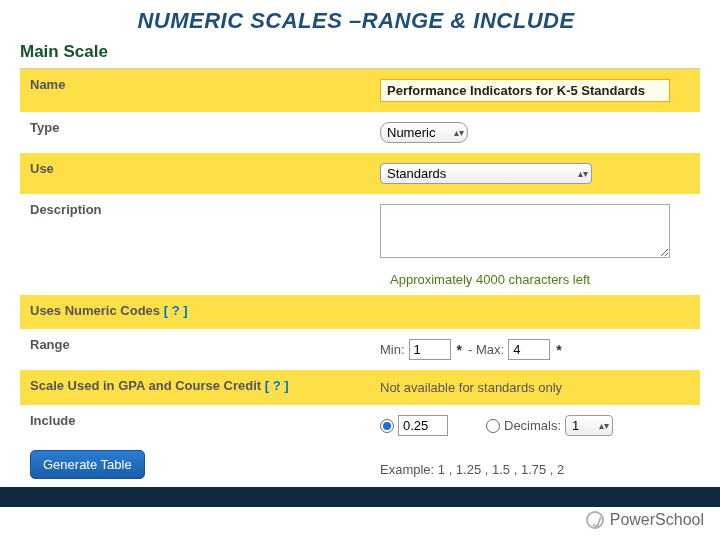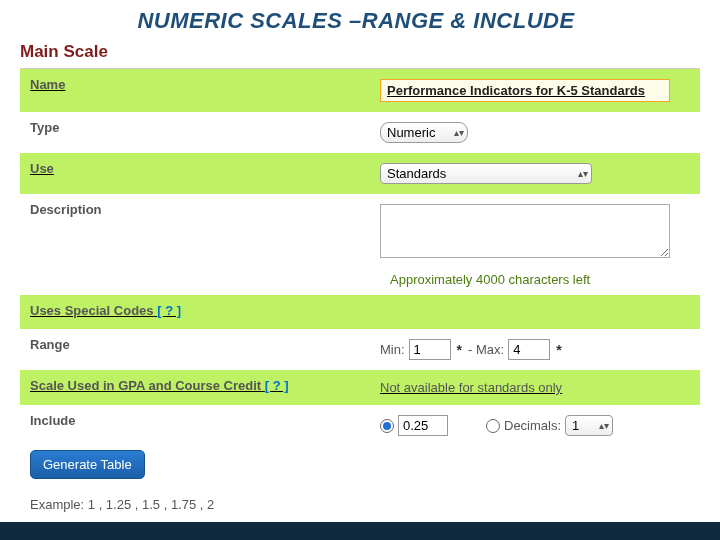--- a/index.html
+++ b/index.html
@@ -1,22 +1,22 @@
 <!DOCTYPE html>
 <html><head>
 <meta charset="utf-8">
 <style>
   * { box-sizing: border-box; margin: 0; padding: 0; }
   body { font-family: Arial, Helvetica, sans-serif; width: 720px; height: 540px; position: relative; background: #fff; }
   .slide-title { color: #1f4e79; font-style: italic; font-weight: bold; font-size: 22px; text-align: center; padding: 8px 8px 4px 0; letter-spacing: 0.5px; }
-  .section-title { font-weight: bold; font-size: 17px; color: #7f1d1d; padding: 4px 20px 6px 20px; }
+  .section-title { font-weight: bold; font-size: 17px; color: #14532d; padding: 4px 20px 6px 20px; }
   .divider { border-bottom: 1px solid #ccc; margin: 0 20px 0 20px; }
   .form-area { padding: 0 20px; }
   .row { display: flex; align-items: flex-start; font-size: 13px; min-height: 34px; }
-  .row.shaded { background: #bef264; text-decoration: underline; }
+  .row.shaded { background: #fde047; }
   .label-col { width: 350px; padding: 8px 10px; color: #555; font-weight: bold; font-size: 13px; }
   .value-col { flex: 1; padding: 10px 10px; color: #555; font-size: 13px; display: flex; align-items: center; flex-wrap: wrap; gap: 4px; }
   .help-link { color: #0073c7; font-weight: bold; cursor: pointer; }
   .name-input { width: 290px; padding: 3px 6px; border: 1px solid #f5a623; background: #fdfce8; font-size: 13px; font-weight: 600; color: #222; }
   .select-wrap { position: relative; display: inline-block; }
   .select-wrap select { -webkit-appearance: none; appearance: none; background: linear-gradient(#fff,#eee); border: 1px solid #999; border-radius: 4px; padding: 2px 22px 2px 6px; font-size: 13px; }
   .select-caret { position: absolute; right: 4px; top: 50%; transform: translateY(-50%); font-size: 10px; pointer-events: none; display:flex; flex-direction:column; line-height:6px;}
   textarea.desc { width: 290px; height: 54px; border: 1px solid #aaa; resize: both; font-size: 13px; padding: 3px; }
   .char-left { color: #4d7c0f; font-size: 13px; padding: 4px 10px 8px 370px; }
   .small-input { width: 42px; padding: 2px 4px; border: 1px solid #999; font-size: 13px; text-align: left; background:#fff;}
@@ -73,21 +73,21 @@
   <div class="row">
     <div class="label-col">Description</div>
     <div class="value-col">
       <textarea class="desc" style=""></textarea>
     </div>
   </div>
   <div class="char-left">Approximately 4000 characters left</div>
 
   <div class="row shaded">
     <div class="label-col">
-      <span>Uses Special Codes</span>
+      <span>Uses Numeric Codes</span>
       <span class="help-link">[ ? ]</span>
     </div>
   </div>
 
   <div class="row">
     <div class="label-col">Range</div>
     <div class="value-col">
       <span class="static">Min:</span>
       <input class="small-input" type="text" value="1" style="">
       <span class="asterisk">*</span>
@@ -117,21 +117,21 @@
       <span class="static">Decimals:</span>
       <span class="select-wrap">
         <select style="width:48px;">
           <option>1</option>
         </select>
         <span class="select-caret">▴▾</span>
       </span>
     </div>
   </div>
 
-  <div class="row" style="align-items:flex-start;flex-direction:column;">
+  <div class="row" style="align-items:flex-end;">
     <div class="label-col" style="padding-top:4px;">
       <button class="gen-btn">Generate Table</button>
     </div>
     <div class="value-col">
         <span class="static">Example: 1 , 1.25 , 1.5 , 1.75 , 2</span>
       </div>
   </div>
 
 </div>
 

